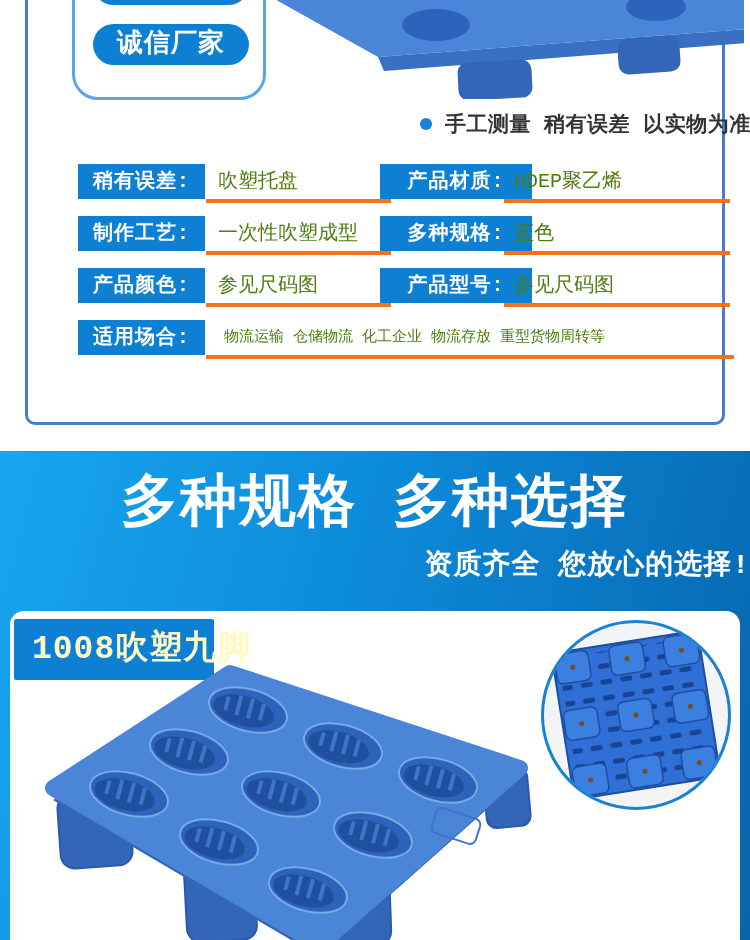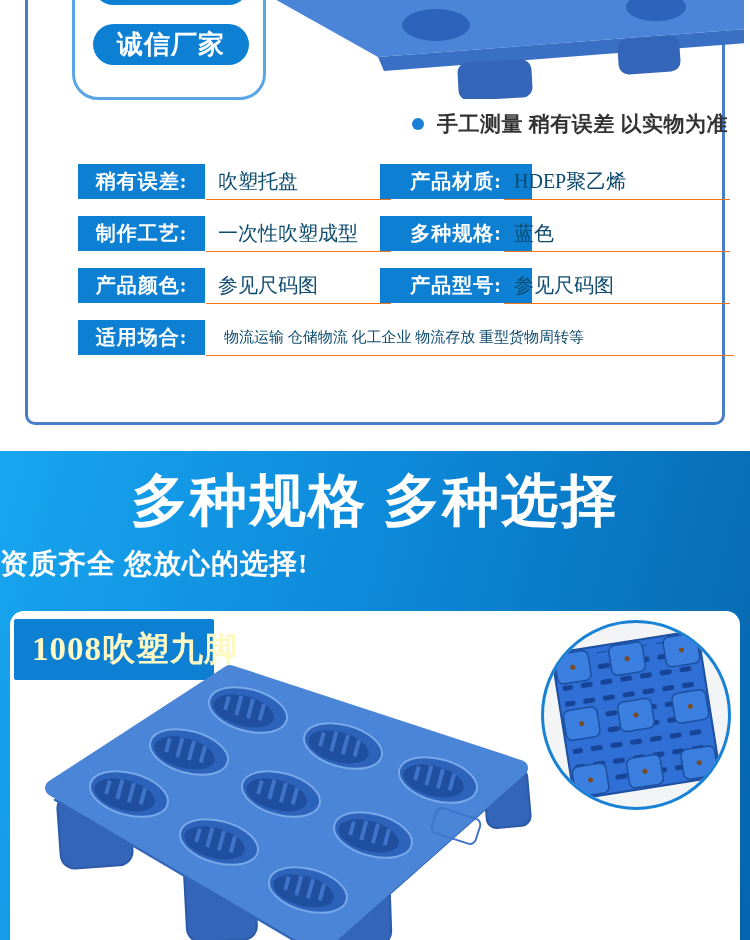--- a/index.html
+++ b/index.html
@@ -1,52 +1,52 @@
 <!DOCTYPE html>
 <html><head>
 <meta charset="utf-8">
 <style>
   html,body{margin:0;padding:0;background:#fff;}
   .page{position:relative;width:750px;height:940px;overflow:hidden;background:#ffffff;
-        font-family:Liberation Serif, serif;}
+        font-family:Liberation Mono, monospace;}
 
   
   .spec-panel{position:absolute;left:25px;top:-36px;width:700px;height:461px;
               box-sizing:border-box;border:3px solid #4a7dc9;border-radius:10px;background:#fff;}
 
   .badge-box{position:absolute;left:44px;top:-62px;width:194px;height:195px;
              box-sizing:border-box;border:3px solid #5aa5e6;border-radius:26px;background:#fff;z-index:3;}
   .pill{position:absolute;left:65px;width:156px;height:41px;border-radius:21px;background:#0d80d3;
         color:#fff;font-size:26px;font-weight:bold;text-align:center;line-height:41px;letter-spacing:1px;z-index:4;}
   .pill1{top:-3px;}
   .pill2{top:57px;}
 
   .top-photo{position:absolute;left:238px;top:0;z-index:2;}
 
-  .note-row{position:absolute;left:384px;top:142px;display:flex;align-items:center;gap:13px;height:30px;z-index:2;}
+  .note-row{position:absolute;left:392px;top:142px;display:flex;align-items:center;gap:13px;height:30px;z-index:2;}
   .note-dot{width:12px;height:12px;border-radius:50%;background:#1a80d8;flex:0 0 auto;}
   .note-text{font-size:21px;font-weight:600;color:#333;letter-spacing:0.5px;white-space:nowrap;}
 
   .spec-table{position:absolute;left:50px;top:197px;width:656px;height:196px;z-index:2;}
   .srow{position:absolute;height:35px;}
   .slabel{position:absolute;top:0;width:127px;height:35px;background:#0d80d3;color:#fff;
           font-size:20px;font-weight:bold;text-align:center;line-height:35px;letter-spacing:1px;}
-  .sval{position:absolute;top:0;height:35px;line-height:35px;font-size:20px;color:#0c4a6e;
-        border-bottom:1px solid #f97316;white-space:nowrap;}
+  .sval{position:absolute;top:0;height:35px;line-height:35px;font-size:20px;color:#4d7c0f;
+        border-bottom:4px solid #f97316;white-space:nowrap;}
   .lab-l{left:0;}  .val-l{left:128px;width:173px;padding-left:12px;}
   .lab-r{left:302px;width:152px;} .val-r{left:426px;width:216px;padding-left:10px;}
   .row1{top:0;} .row2{top:52px;} .row3{top:104px;} .row4{top:156px;}
   .val-full{left:128px;width:510px;padding-left:18px;font-size:15px;}
 
   
   .banner{position:absolute;left:0;top:443px;width:750px;height:497px;
           background:linear-gradient(105deg,#18a5ef 0%,#0d8ada 45%,#0565ac 100%);margin-top:8px;}
   .banner-title{position:absolute;top:12px;left:0;width:100%;text-align:center;color:#fff;
                 font-size:57px;font-weight:900;letter-spacing:2px;margin:0;white-space:nowrap;}
-  .banner-sub{position:absolute;top:94px;left:0;width:100%;text-align:left;color:#fff;
+  .banner-sub{position:absolute;top:94px;left:0;width:100%;text-align:right;color:#fff;
               font-size:28px;font-weight:bold;letter-spacing:1px;margin:0;white-space:nowrap;}
 
   .product-card{position:absolute;left:10px;top:160px;width:730px;height:337px;background:#fff;
                 border-radius:14px 14px 0 0;overflow:hidden;}
   .model-chip{position:absolute;left:4px;top:8px;width:200px;height:61px;background:#0d80d3;
               color:#fef9c3;font-size:33px;font-weight:bold;line-height:61px;padding-left:18px;
               box-sizing:border-box;letter-spacing:1px;border-radius:2px;white-space:nowrap;}
   .inset-circle{position:absolute;left:531px;top:9px;width:190px;height:190px;border-radius:50%;
                 box-sizing:border-box;border:3px solid #1a82d4;background:#f2f4f6;overflow:hidden;}
   .main-photo{position:absolute;left:25px;top:52px;}

